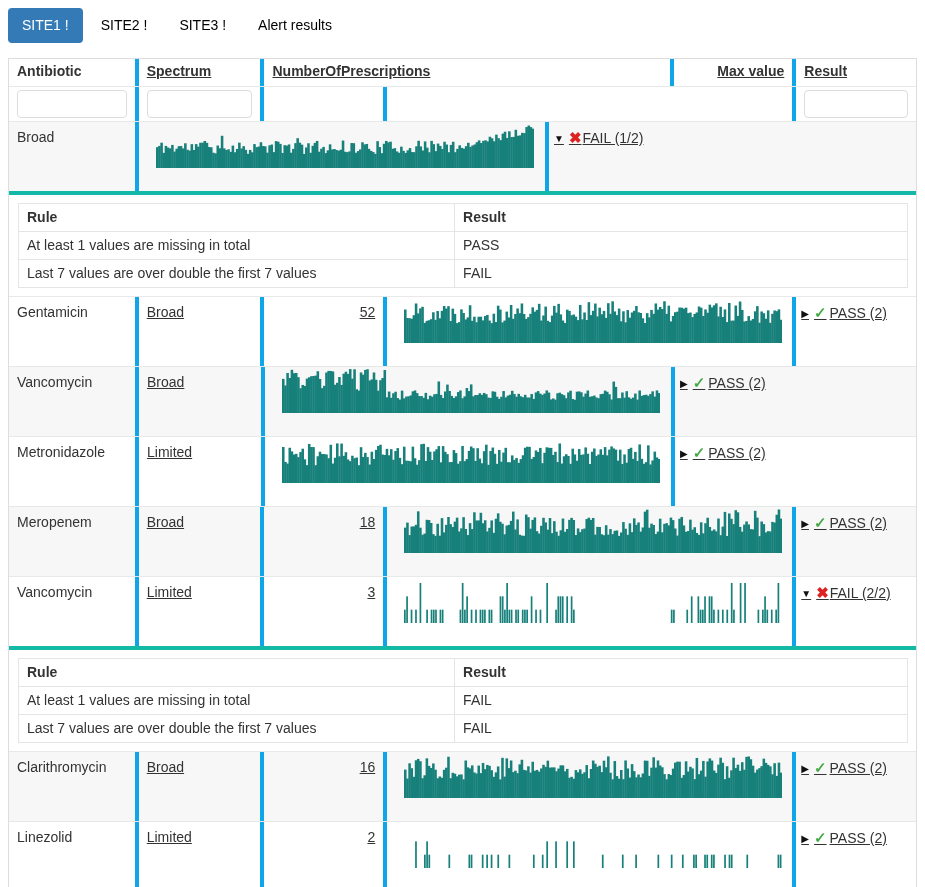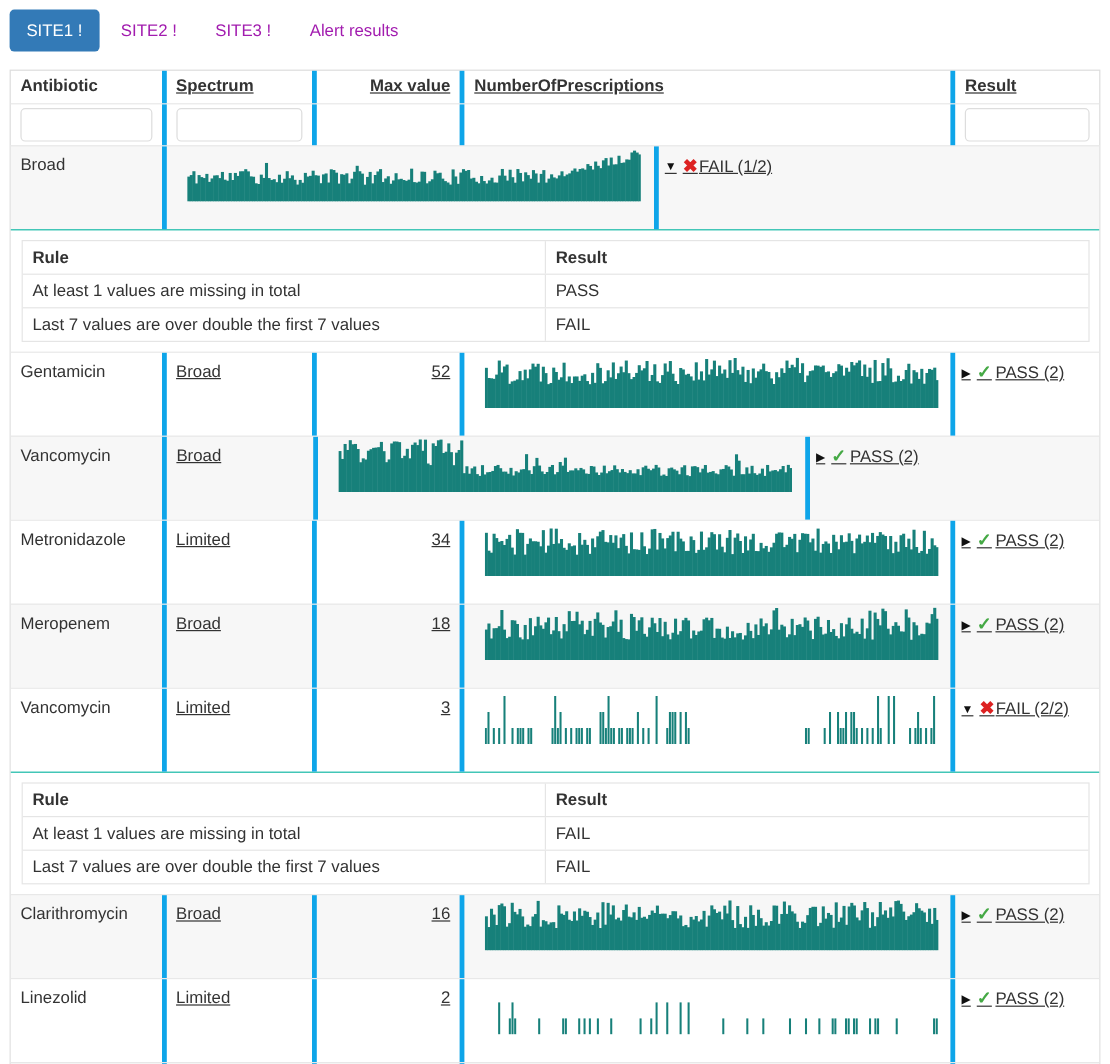--- a/index.html
+++ b/index.html
@@ -6,21 +6,21 @@
   html,body { margin:0; padding:0; }
   body {
     width: 925px; height: 887px; overflow: hidden;
     background: #ffffff; color: #333;
     font-family: "Liberation Sans", sans-serif;
     font-size: 14px;
   }
   
   .tabs { display: flex; gap: 4px; padding: 8px 0 0 8px; text-align: center; }
   .tab {
-    padding: 8px 14px; border-radius: 4px; color: #a21caf;
+    padding: 8px 14px; border-radius: 4px; color: #000000;
     cursor: pointer; line-height: 19px; white-space: nowrap;
   }
   .tab.active { background: #337ab7; color: #fff; }
   
   .rtable { margin: 15px 8px 0 8px; border: 1px solid #ddd; background:#fff; }
   .tr { display: flex; border-top: 1px solid #e8e8e8; }
   .rtable > .tr:first-child { border-top: none; }
   .tr > * + * { border-left: 4px solid #0ea5e9; text-decoration: underline; }
   .c-ab { width: 126px; } .c-sp { width: 126px; } .c-mx { width: 123px; }
   .c-ch { width: 410px; } .c-al { width: 124px; }
@@ -36,21 +36,21 @@
   .tr.stripe { background: #f7f7f7; }
   .td { padding: 7px 8px; overflow: hidden; }
   .num { text-align: right; }
   .spark { padding: 2px 15px 0 17px; }
   .spark svg { display: block; }
   .alerts { padding: 7px 5px; white-space: nowrap; }
   .expander { font-size: 10px; color: #111; cursor: pointer; margin-right: 5px; vertical-align: 1px; }
   .x-icon { color: #dd2222; font-weight: bold; font-size: 15px; margin-right: 1px; }
   .check-icon { color: #45a945; font-weight: bold; font-size: 15px; margin-right: 3px; }
   
-  .detail { background: #fff; padding: 8px 8px 8px 9px; border-top: 1px solid #14b8a6; }
+  .detail { background: #fff; padding: 8px 8px 8px 9px; border-top: 4px solid #14b8a6; }
   .subtable { border: 1px solid #e5e5e5; background: #fff; }
   .subrow { display: flex; }
   .subrow + .subrow { border-top: 1px solid #e5e5e5; }
   .subcell { padding: 4px 8px; line-height: 19px; }
   .subcell.rule { width: 49%; }
   .subcell.result { width: 51%; border-left: 1px solid #e5e5e5; }
   .subhead .subcell { font-weight: bold; }
   .tr.partial { height: 9px; }
 </style>
 </head>
@@ -60,22 +60,22 @@
     <span class="tab active">SITE1 !</span>
     <span class="tab">SITE2 !</span>
     <span class="tab">SITE3 !</span>
     <span class="tab">Alert results</span>
   </div>
 
 <div class="rtable">
   <div class="tr head">
     <div class="hd c-ab">Antibiotic</div>
     <div class="hd c-sp">Spectrum</div>
+    <div class="hd c-ch">NumberOfPrescriptions</div>
     <div class="hd c-mx num">Max value</div>
-    <div class="hd c-ch">NumberOfPrescriptions</div>
     <div class="hd c-al">Result</div>
   </div>
   <div class="tr filter">
     <div class="fc c-ab">
       <input type="text" value="" style="">
     </div>
     <div class="fc c-sp">
       <input type="text" value="" style="">
     </div>
     <div class="fc c-mx"></div>
@@ -649,21 +649,20 @@
             <rect x="371.52" y="27.55" width="2.56" height="16.45" fill="#17807a"></rect>
             <rect x="373.68" y="21.41" width="2.56" height="22.59" fill="#17807a"></rect>
             <rect x="375.84" y="24.04" width="2.56" height="19.96" fill="#17807a"></rect>
           </svg>
         </div>
         <div class="td c-al alerts"><span class="expander">▶</span><span class="check-icon">✓</span><span>PASS (2)</span></div>
       </div>
       <div class="tr data">
         <div class="td c-ab">Metronidazole</div>
         <div class="td c-sp">Limited</div>
-        <div class="td c-mx num">34</div>
         <div class="td c-ch spark">
           <svg width="378" height="44">
             <rect x="0.00" y="8.00" width="2.56" height="36.00" fill="#17807a"></rect>
             <rect x="2.16" y="22.89" width="2.56" height="21.11" fill="#17807a"></rect>
             <rect x="4.32" y="24.57" width="2.56" height="19.43" fill="#17807a"></rect>
             <rect x="6.48" y="8.78" width="2.56" height="35.22" fill="#17807a"></rect>
             <rect x="8.64" y="12.40" width="2.56" height="31.60" fill="#17807a"></rect>
             <rect x="10.80" y="15.50" width="2.56" height="28.50" fill="#17807a"></rect>
             <rect x="12.96" y="14.83" width="2.56" height="29.17" fill="#17807a"></rect>
             <rect x="15.12" y="18.14" width="2.56" height="25.86" fill="#17807a"></rect>

